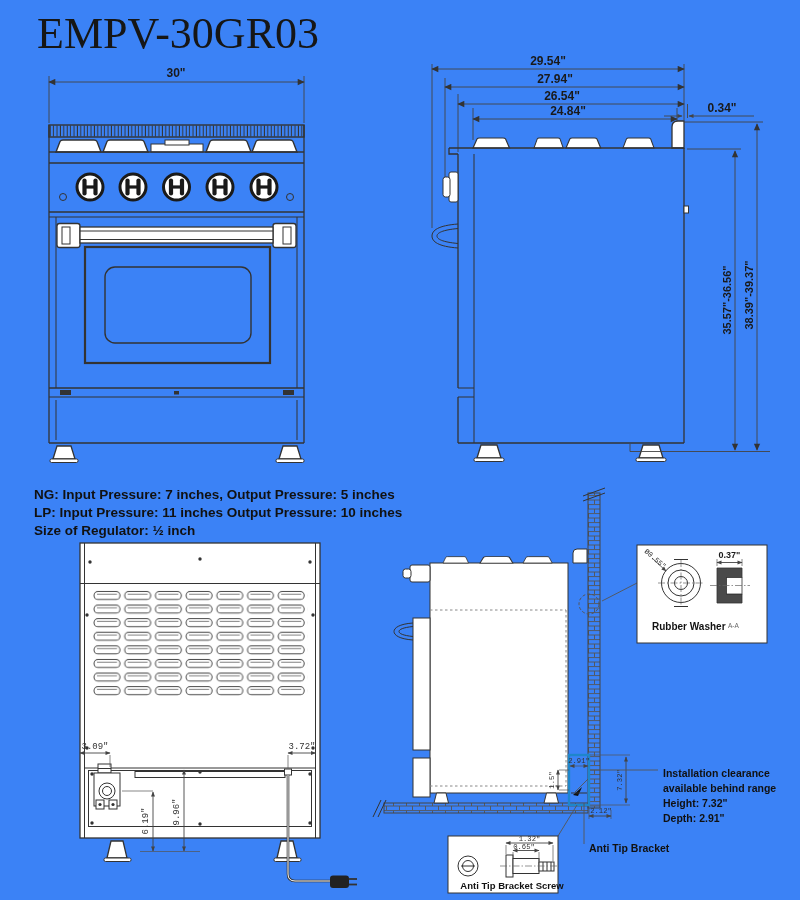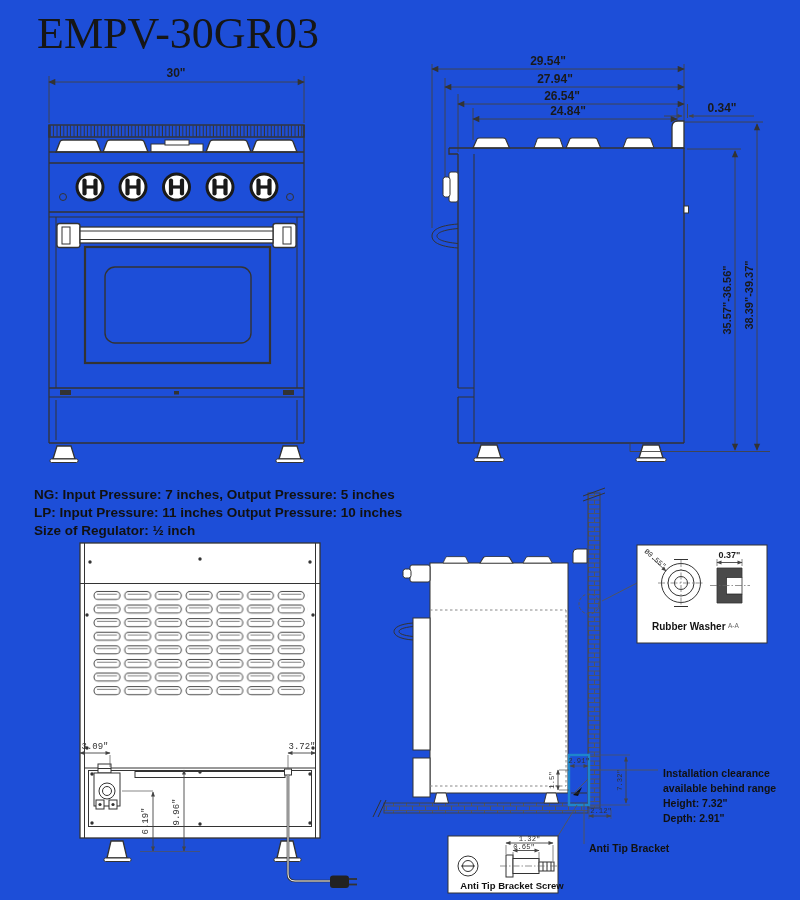--- a/index.html
+++ b/index.html
@@ -1,16 +1,16 @@
 <!DOCTYPE html>
 <html><head>
 <meta charset="utf-8">
 <style>
   html,body{margin:0;padding:0;background:#ffffff;}
-  .page{position:relative;width:800px;height:900px;background:#1d4ed8;overflow:hidden;}
+  .page{position:relative;width:800px;height:900px;background:#3b82f6;overflow:hidden;}
   svg text{font-family:"Liberation Sans",sans-serif;}
   .t-title{font-family:"Liberation Serif",serif;font-size:44px;fill:#161616;}
   .t-spec{font-weight:bold;font-size:13.5px;fill:#111;}
   .t-dim{font-weight:bold;font-size:12px;fill:#1a1a1a;}
   .t-dimv{font-weight:bold;font-size:11px;fill:#1a1a1a;}
   .t-dimx{font-weight:bold;font-size:9px;fill:#1a1a1a;}
   .t-cad{font-family:"Liberation Mono",monospace;font-size:9px;fill:#333;}
   .t-cads{font-family:"Liberation Mono",monospace;font-size:7.2px;fill:#333;}
   .t-note{font-weight:bold;font-size:10.5px;fill:#111;}
   .t-lbl{font-weight:bold;font-size:10px;fill:#111;}

